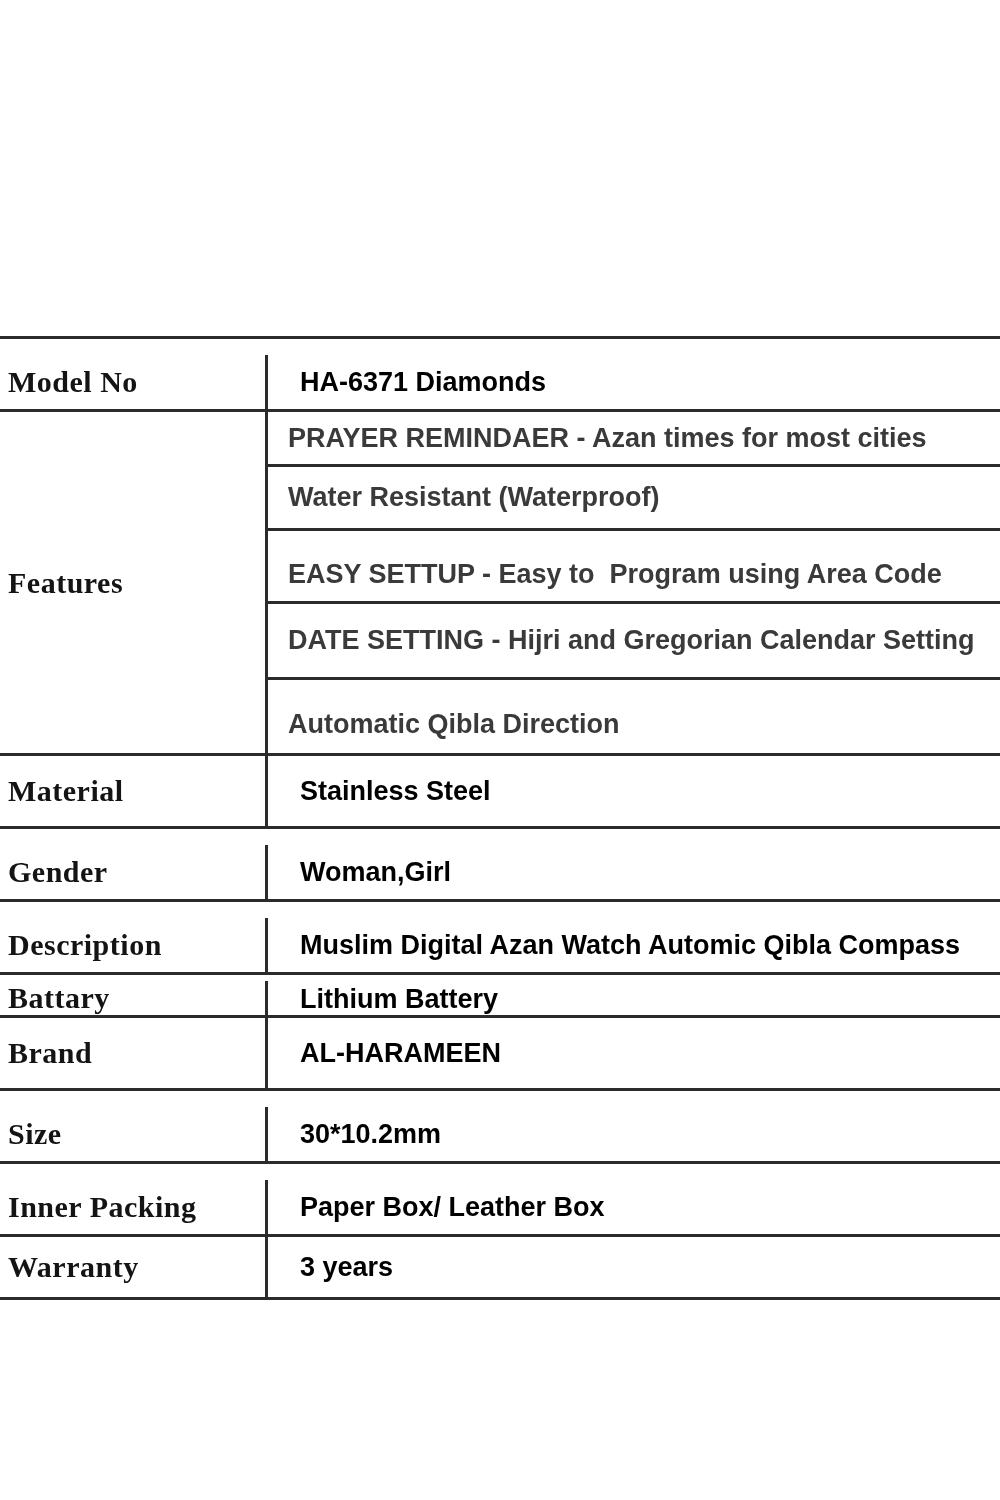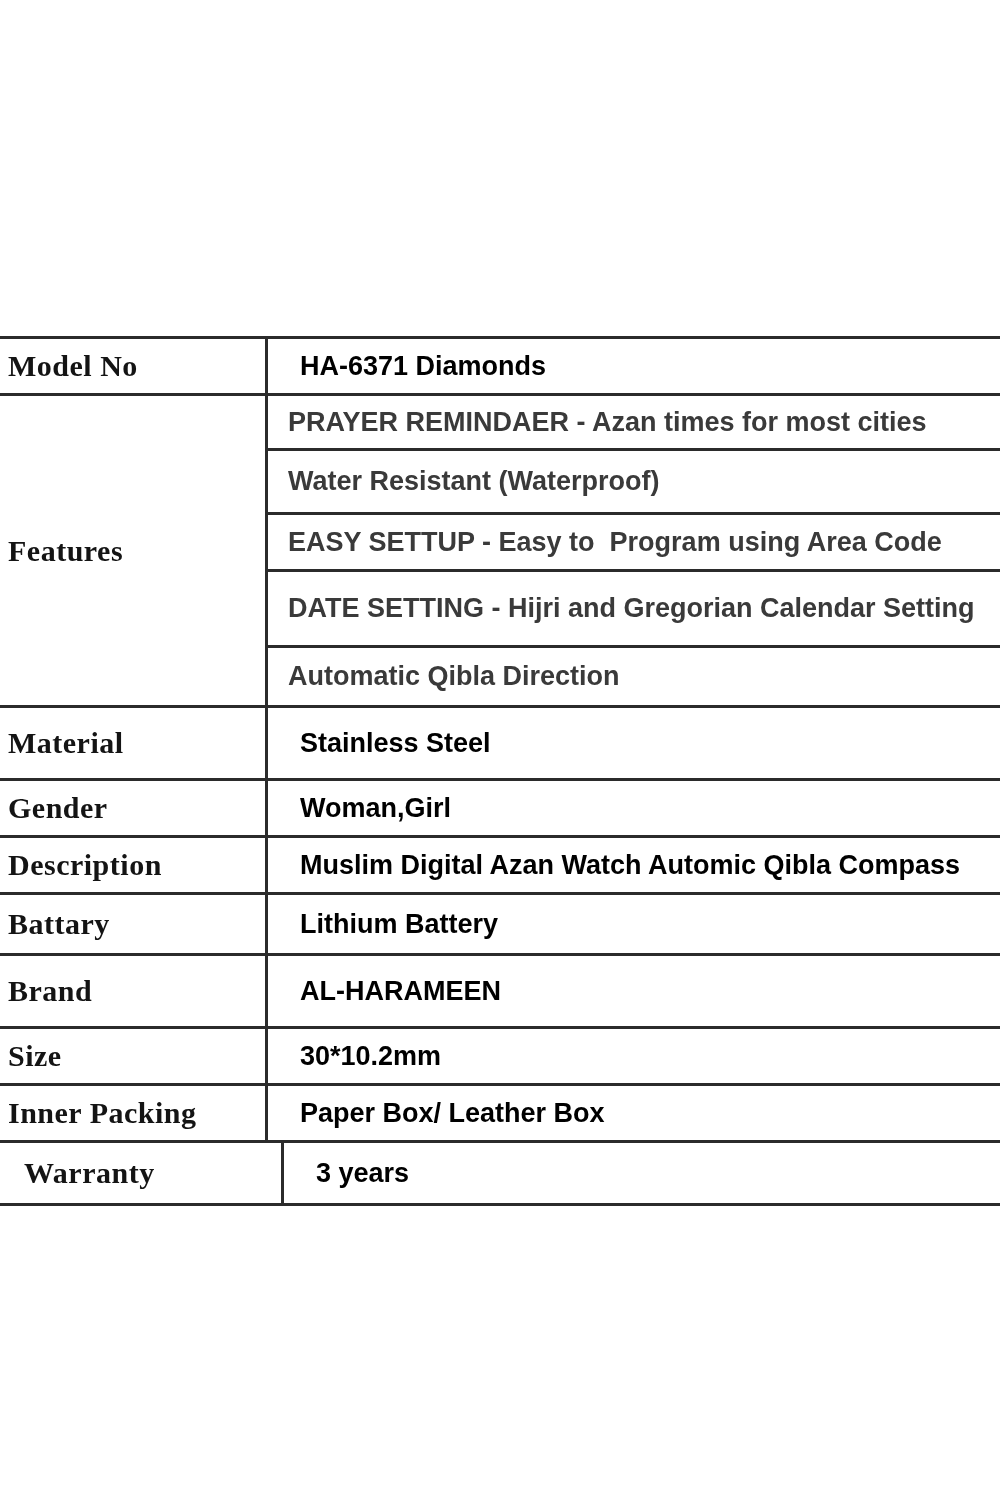--- a/index.html
+++ b/index.html
@@ -64,24 +64,24 @@
       font-weight: 700;
       font-size: 27px;
       color: #3a3a3a;
       white-space: pre;
       overflow: hidden;
       border-bottom: 3px solid #2b2b2b;
     }
     .sub-row:last-child { border-bottom: none; }
     .h55 { height: 55px; }
     .h56 { height: 64px; }
-    .h57 { height: 57px; }
+    .h57 { height: 57px; margin-top: 16px; }
     .h58 { height: 73px; }
-    .h61 { height: 61px; }
-    .h63 { height: 63px; padding-left: 16px; }
+    .h61 { height: 43px; align-items: flex-end; }
+    .h63 { height: 63px; }
     .h66 { height: 76px; }
   </style>
 </head>
 <body>
 
 <div class="spec-table">
 
   <div class="row h57">
     <div class="label-cell">Model No</div>
     <div class="value-cell">HA-6371 Diamonds</div>

